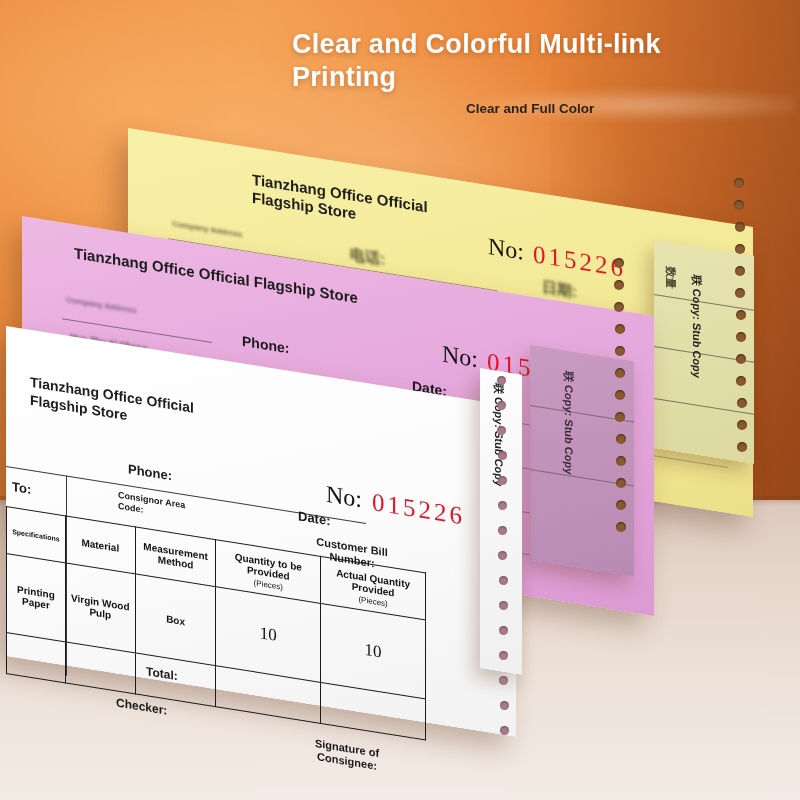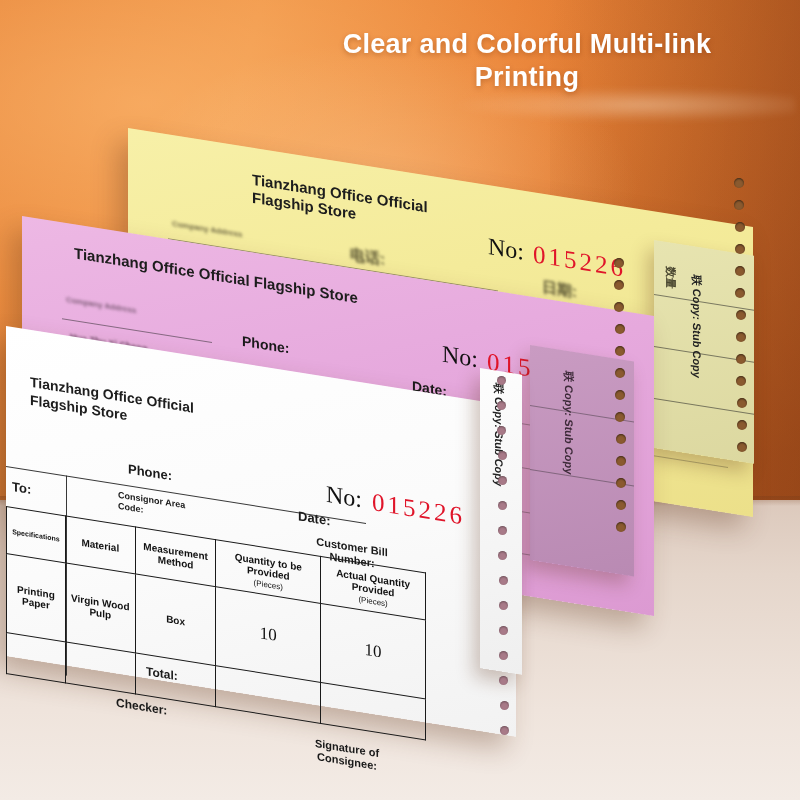--- a/index.html
+++ b/index.html
@@ -15,21 +15,21 @@
     background:linear-gradient(100deg, rgba(150,70,25,.0) 0%, rgba(120,52,18,.45) 100%);}
   .bg-floor{position:absolute;left:0;top:500px;width:800px;height:300px;
     background:linear-gradient(180deg,#dcc9bc 0%, #e5d6cb 25%, #efe4dc 70%, #f3ebe5 100%);}
   .floor-edge{position:absolute;left:0;top:496px;width:800px;height:10px;
     background:linear-gradient(180deg, rgba(120,60,25,.35), rgba(200,140,100,0));}
   .glow{position:absolute;left:120px;top:40px;width:520px;height:300px;border-radius:50%;
     background:radial-gradient(ellipse at center, rgba(255,220,170,.35), rgba(255,200,140,0) 70%);}
 
   
   .headline{position:absolute;left:292px;top:28px;width:470px;color:#fff;font-weight:bold;
-    font-size:27px;line-height:1.22;letter-spacing:.3px;text-shadow:0 2px 5px rgba(120,50,10,.35);text-align:center;}
+    font-size:27px;line-height:1.22;letter-spacing:.3px;text-shadow:0 2px 5px rgba(120,50,10,.35);}
   .subhead{position:absolute;left:466px;top:100px;width:320px;color:#2a2118;font-weight:bold;
     font-size:13.5px;line-height:1.35;}
   .sub-blur{position:absolute;left:455px;top:88px;width:340px;height:34px;
     background:radial-gradient(ellipse at 55% 50%, rgba(255,235,210,.40), rgba(255,235,210,0) 72%);
     filter:blur(3px);}
 
   
   .sheet{position:absolute;transform-origin:0 0;box-shadow:-10px 14px 26px rgba(90,45,20,.30);}
   .sheet .inner{position:absolute;left:0;top:0;width:100%;height:100%;}
   .punch{position:absolute;width:9px;height:9px;border-radius:50%;
@@ -258,15 +258,16 @@
       <div class="punch punchlight" style="left: 499px; top: 626px; width: 9px; height: 9px; background: rgb(168, 122, 136);"></div>
       <div class="punch punchlight" style="left: 499.2px; top: 651px; width: 9px; height: 9px; background: rgb(168, 122, 136);"></div>
       <div class="punch punchlight" style="left: 499.4px; top: 676px; width: 9px; height: 9px; background: rgb(168, 122, 136);"></div>
       <div class="punch punchlight" style="left: 499.6px; top: 701px; width: 9px; height: 9px; background: rgb(168, 122, 136);"></div>
       <div class="punch punchlight" style="left: 499.8px; top: 726px; width: 9px; height: 9px; background: rgb(168, 122, 136);"></div>
     </div>
 
   <div class="sub-blur"></div>
   <div class="headline">Clear and Colorful Multi-link Printing</div>
   <div class="subhead">
+    <div>Clear and Full Color</div>
   </div>
 
 </div>
 
 </body></html>

